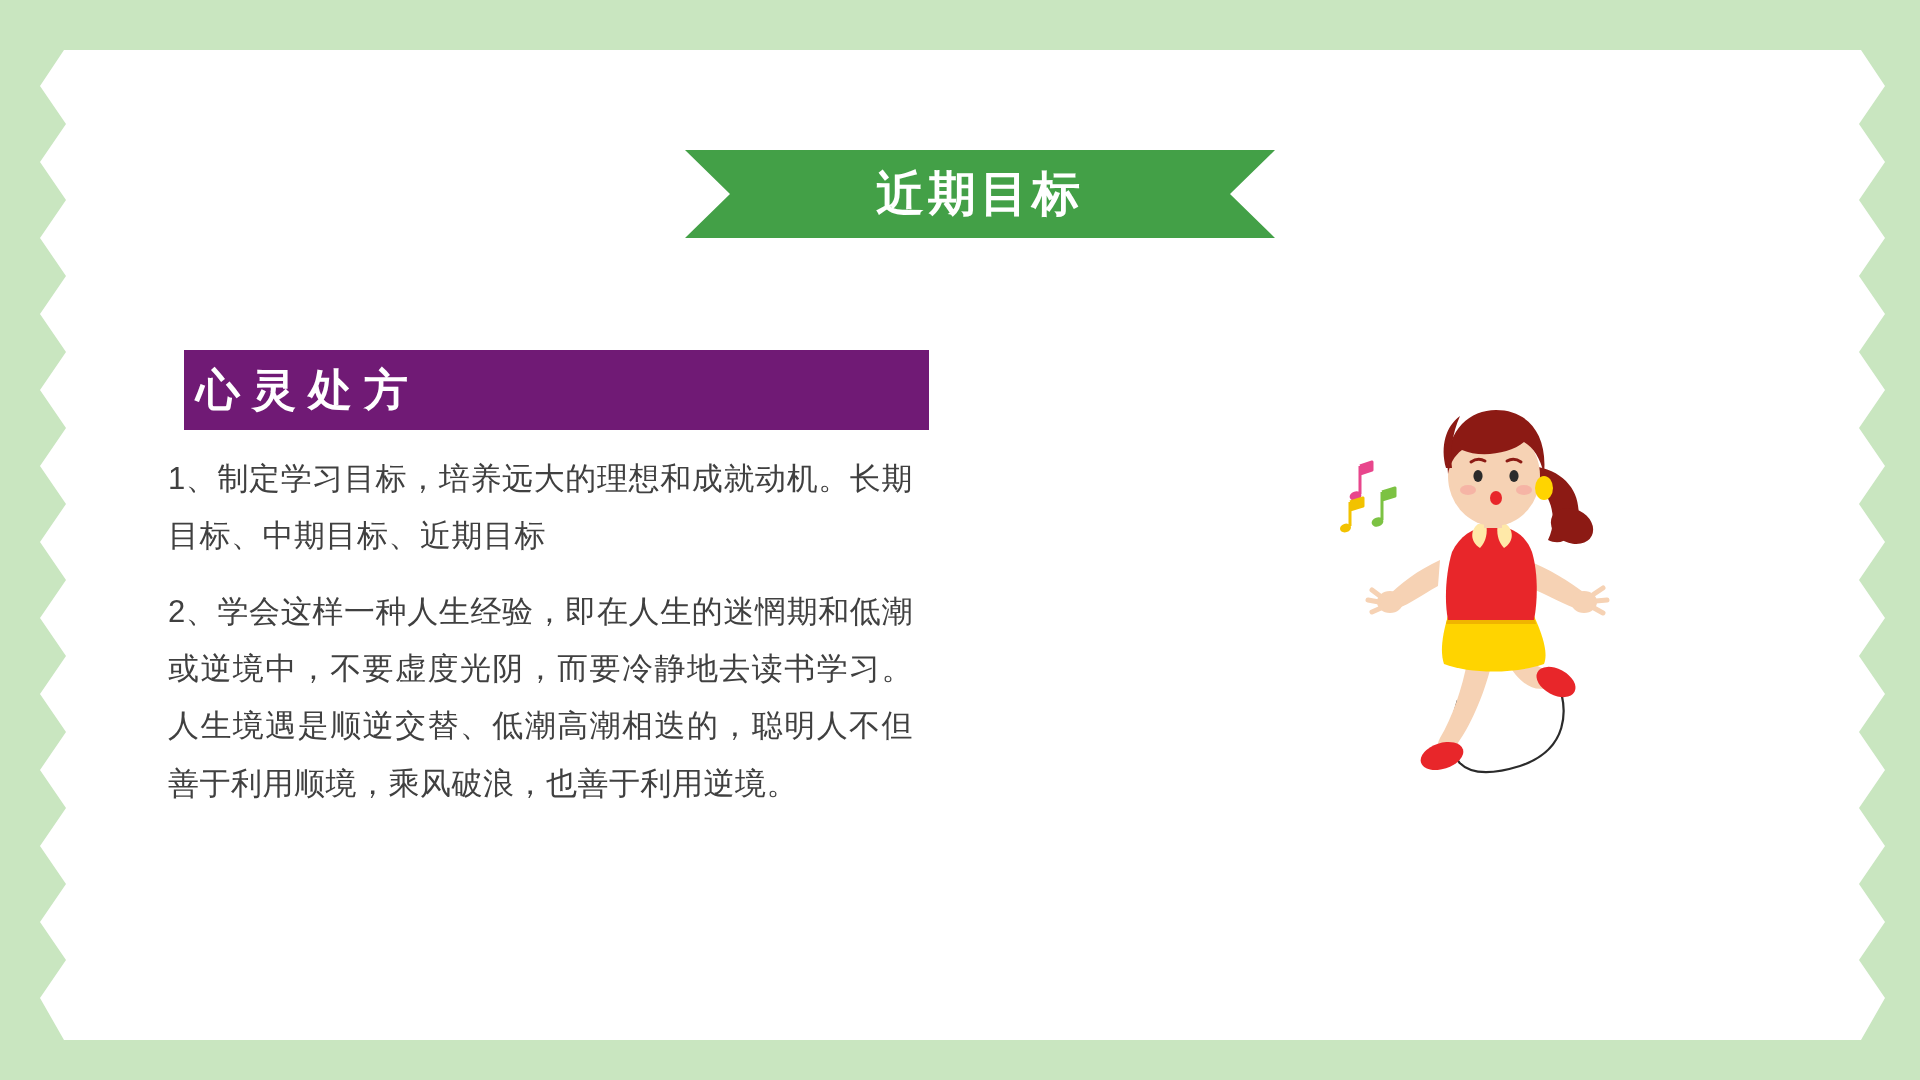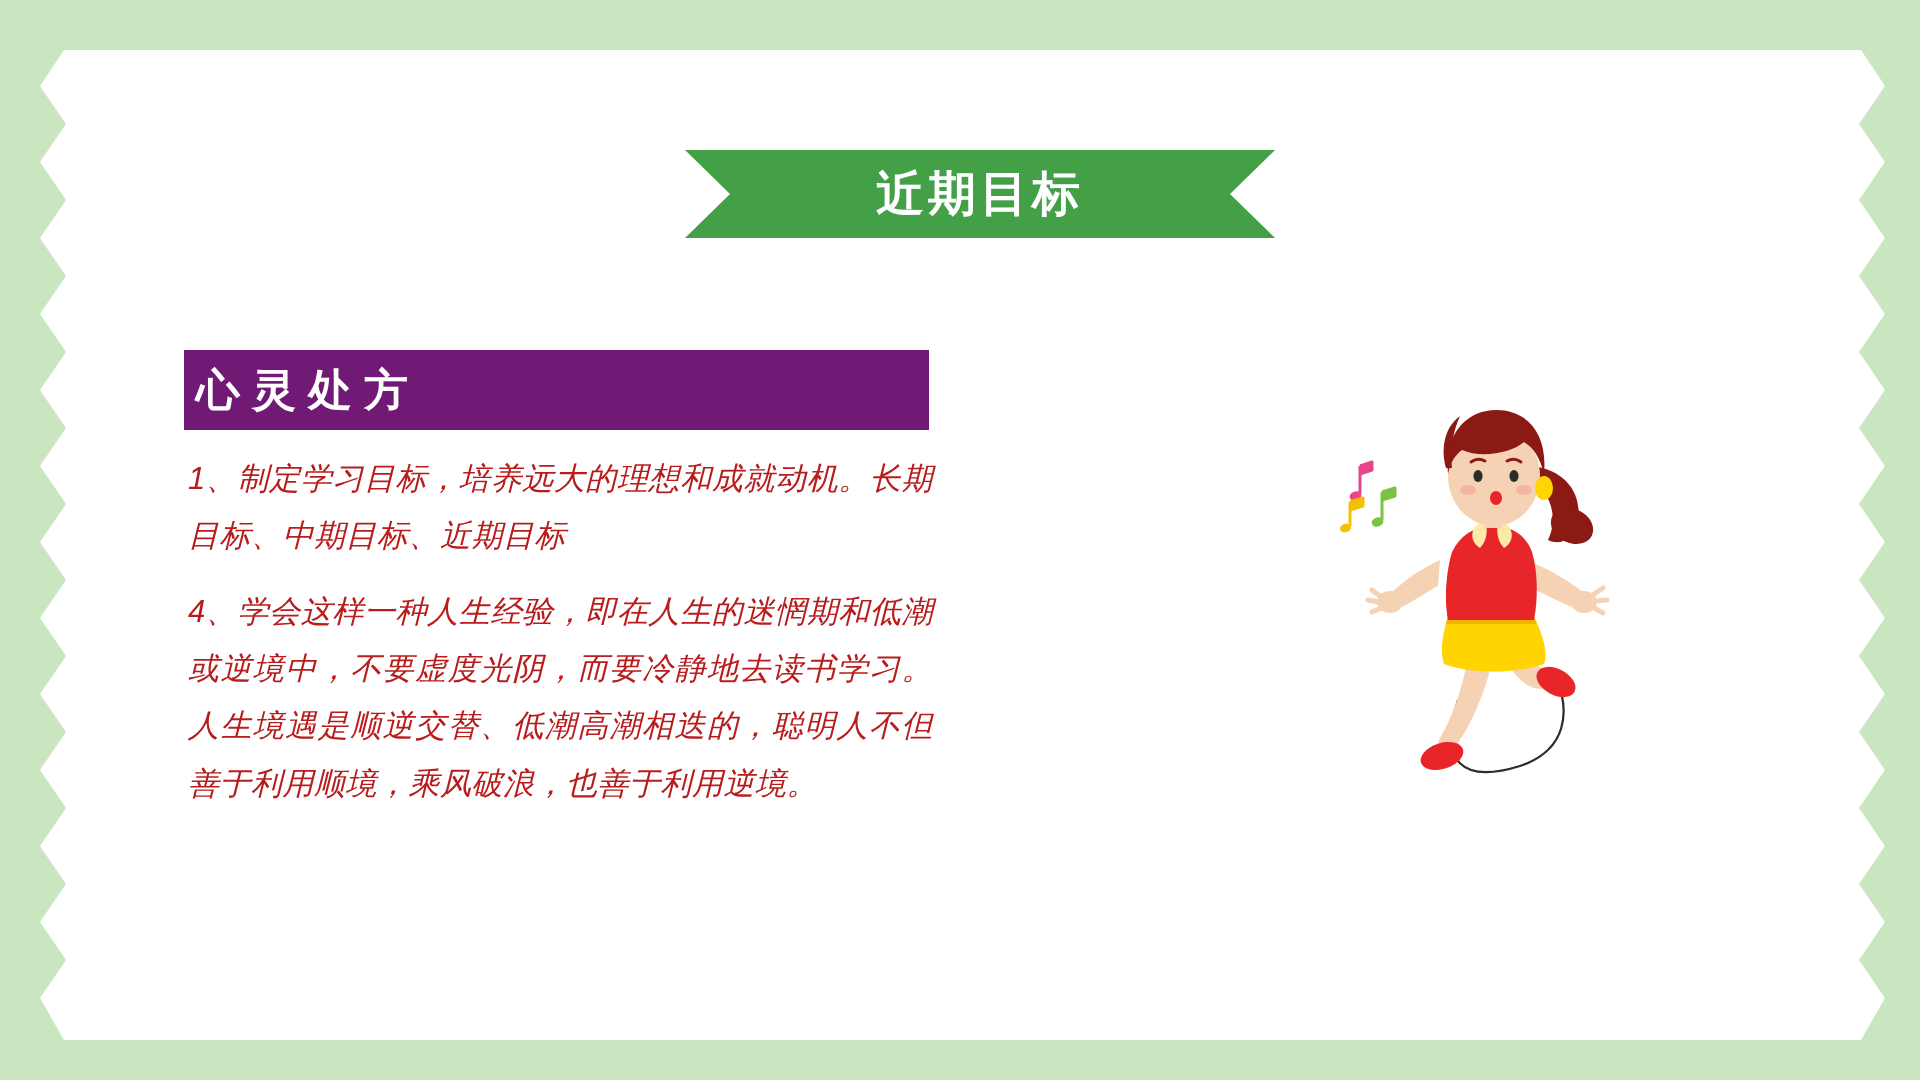--- a/index.html
+++ b/index.html
@@ -78,25 +78,24 @@
     font-size: 44px;
     font-weight: bold;
     letter-spacing: 12px;
     text-indent: 12px;
     line-height: 1;
   }
 
   
   .body-copy {
     position: absolute;
-    left: 148px;
+    left: 128px;
     top: 400px;
     width: 745px;
-    color: #b91c1c;
-    font-style: italic;
+    color: #404040;
   }
   .para {
     font-size: 31px;
     line-height: 1.85;
     letter-spacing: 0.5px;
     margin: 0 0 18px 0;
     text-align: justify;
     text-justify: inter-ideograph;
   }
 
@@ -208,21 +207,21 @@
         </svg>
         <div class="ribbon-text">近期目标</div>
       </div>
 
       <div class="section-bar">
         <span class="section-bar-text">心灵处方</span>
       </div>
 
       <div class="body-copy">
         <p class="para">1、制定学习目标，培养远大的理想和成就动机。长期目标、中期目标、近期目标</p>
-        <p class="para">4、学会这样一种人生经验，即在人生的迷惘期和低潮或逆境中，不要虚度光阴，而要冷静地去读书学习。人生境遇是顺逆交替、低潮高潮相迭的，聪明人不但善于利用顺境，乘风破浪，也善于利用逆境。</p>
+        <p class="para">2、学会这样一种人生经验，即在人生的迷惘期和低潮或逆境中，不要虚度光阴，而要冷静地去读书学习。人生境遇是顺逆交替、低潮高潮相迭的，聪明人不但善于利用顺境，乘风破浪，也善于利用逆境。</p>
       </div>
 
       <div class="illustration">
         <svg viewBox="0 0 330 470">
 
           <path d="M 138 330 C 118 392 142 414 200 396 C 248 380 250 340 236 308" fill="none" stroke="#2b2b2b" stroke-width="2.2"></path>
 
           <g>
             <path d="M 40 96 L 40 124 M 40 96 L 52 92 L 52 100 L 40 104" stroke="#e8468c" stroke-width="3" fill="#e8468c" stroke-linejoin="round"></path>
             <ellipse cx="35.5" cy="126" rx="6" ry="4.6" fill="#e8468c" transform="rotate(-18 35.5 126)"></ellipse>

